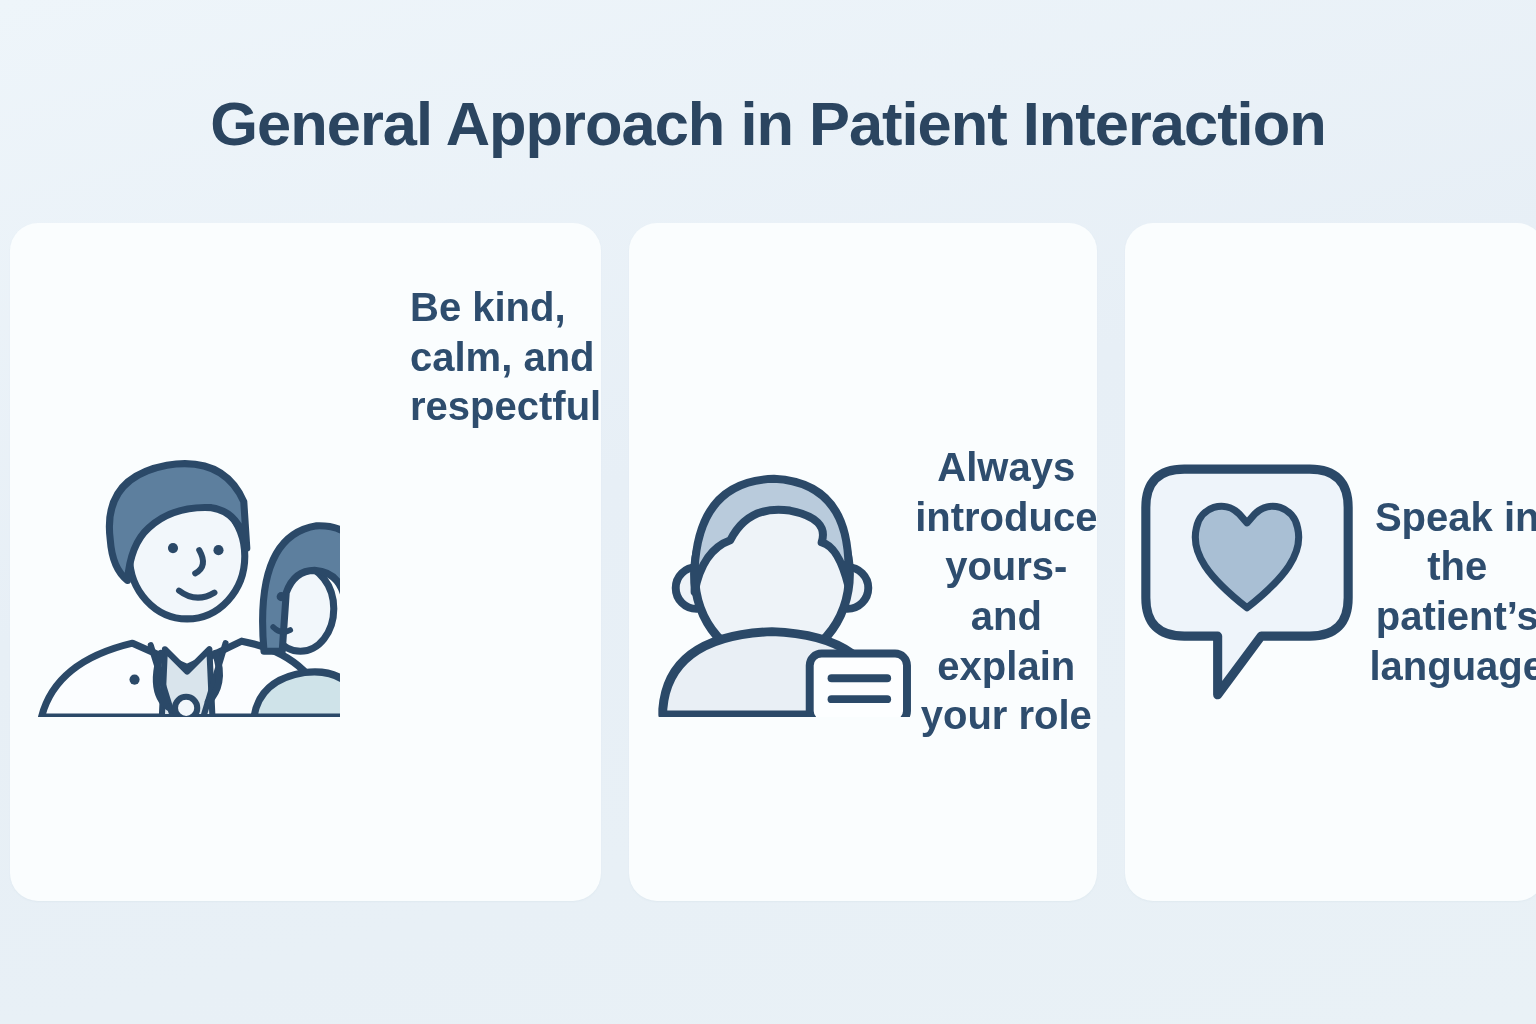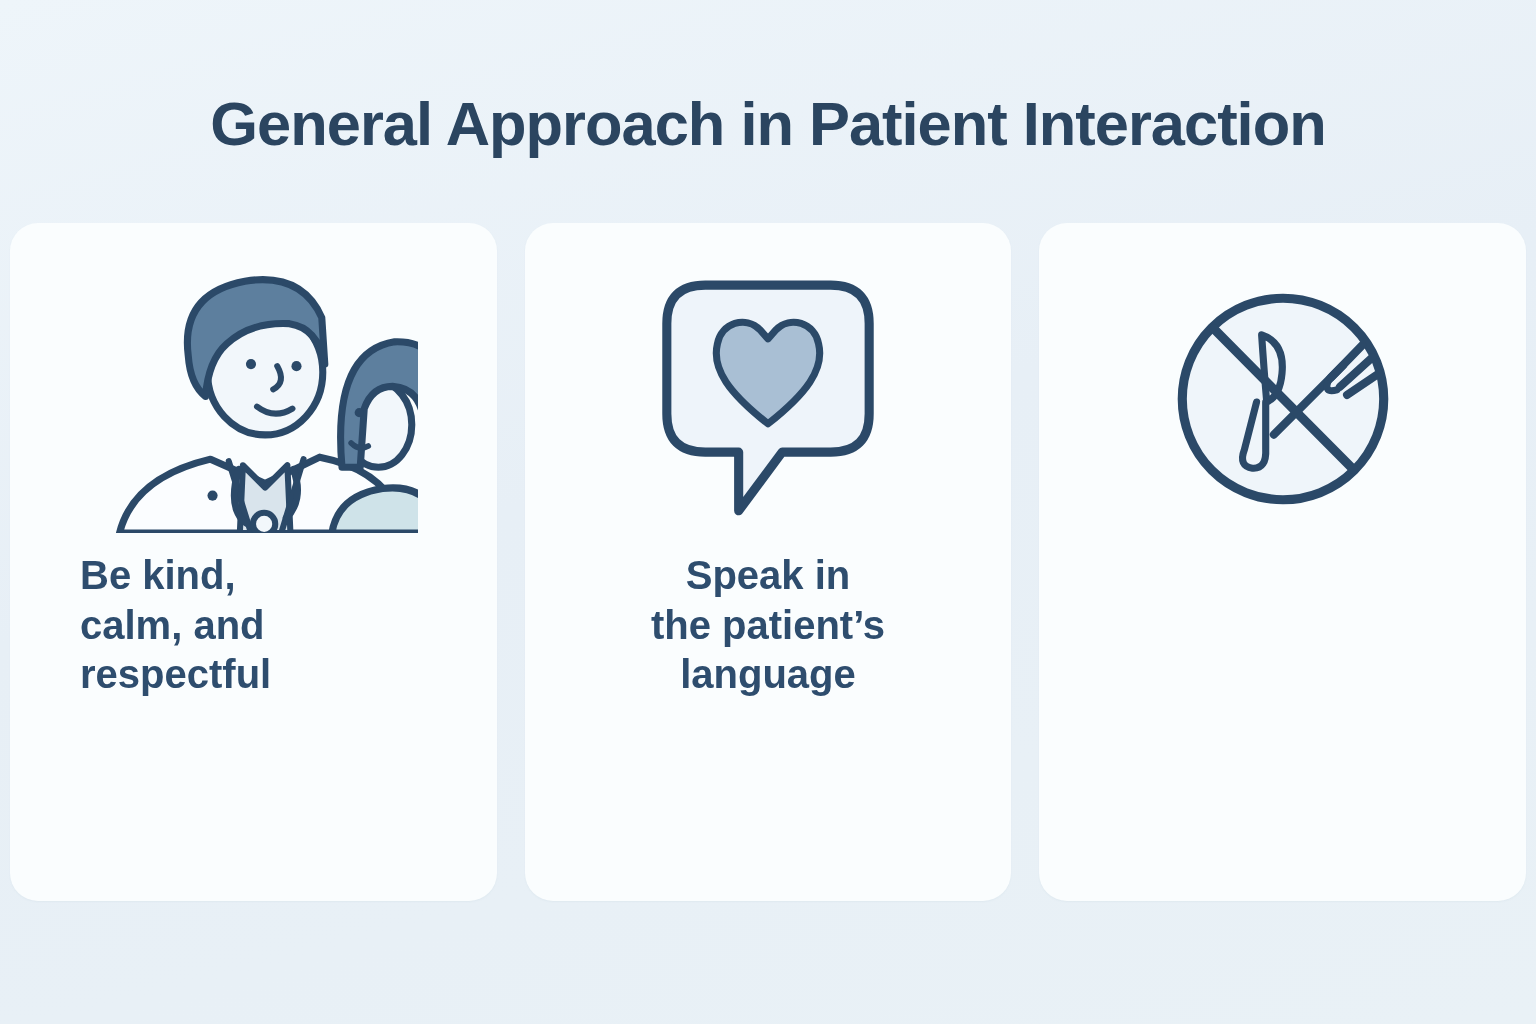--- a/index.html
+++ b/index.html
@@ -24,21 +24,21 @@
     padding:0 10px;
     margin-top:64px;
     align-items:stretch;
   }
   .card {
     flex:1;
     height:678px;
     background:#fafdfe;
     border-radius:28px;
     display:flex;
-    flex-direction:column;
+    flex-direction:row;
     align-items:center;
     padding-top:42px;
     box-shadow:0 1px 2px rgba(120,150,175,0.07);
   }
   .icon-wrap {
     height:268px;
     display:flex;
     align-items:center;
     justify-content:center;
   }
@@ -98,20 +98,39 @@
         <circle cx="265" cy="146" r="4.5" fill="#2b4968"></circle>
         <path d="M257 176 q8 8 17 3" stroke="#2b4968" stroke-width="5.5"></path>
         <path d="M238 265 Q244 228 288 221 Q338 215 346 265 Z" fill="#cfe3e9" stroke="#2b4968" stroke-width="7"></path>
       </svg>
     </div>
     <div class="card-heading">Be kind,
 calm, and
 respectful</div>
   </div>
 
+  <div class="card">
+    <div class="icon-wrap">
+      <svg width="286" height="268" viewBox="0 0 280 270" fill="none" stroke-linecap="round" stroke-linejoin="round">
+        <circle cx="64" cy="140" r="21" fill="#eef3f8" stroke="#2b4968" stroke-width="8"></circle>
+        <circle cx="216" cy="140" r="21" fill="#eef3f8" stroke="#2b4968" stroke-width="8"></circle>
+        <ellipse cx="140" cy="126" rx="78" ry="89" fill="#eef3f8" stroke="#2b4968" stroke-width="9"></ellipse>
+        <path d="M62 122 Q66 32 142 30 Q218 34 217 122 L217 138 Q207 98 190 94 Q198 70 158 62 Q116 56 98 92 Q70 102 62 144 Z" fill="#b9cbdc" stroke="#2b4968" stroke-width="8"></path>
+        <path d="M30 262 Q36 188 140 184 Q244 188 250 262 L250 268 L30 268 Z" fill="#e9eff5" stroke="#2b4968" stroke-width="9"></path>
+        <rect x="178" y="206" width="98" height="70" rx="12" fill="#fdfeff" stroke="#2b4968" stroke-width="8"></rect>
+        <path d="M200 231 H 256" stroke="#2b4968" stroke-width="8"></path>
+        <path d="M200 252 H 256" stroke="#2b4968" stroke-width="8"></path>
+      </svg>
+    </div>
+    <div class="card-heading">Always
+introduce yours-
+and explain
+your role</div>
+    <div class="card-body"></div>
+  </div>
 
   <div class="card">
     <div class="icon-wrap">
       <svg width="244" height="258" viewBox="0 0 240 255" fill="none" stroke-linecap="round" stroke-linejoin="round">
         <path d="M58 15 H 182 Q 220 15 220 53 V 142 Q 220 180 182 180 H 134 L 91 238 L 91 180 H 58 Q 20 180 20 142 V 53 Q 20 15 58 15 Z" fill="#eef4fa" stroke="#2b4968" stroke-width="9"></path>
         <path d="M120 152 C 82 122 64 98 70 73 C 74 52 98 45 112 59 L 120 68 L 128 59 C 142 45 166 52 170 73 C 176 98 158 122 120 152 Z" fill="#a9bfd4" stroke="#2b4968" stroke-width="7"></path>
       </svg>
     </div>
     <div class="card-heading">Speak in
 the patient’s

